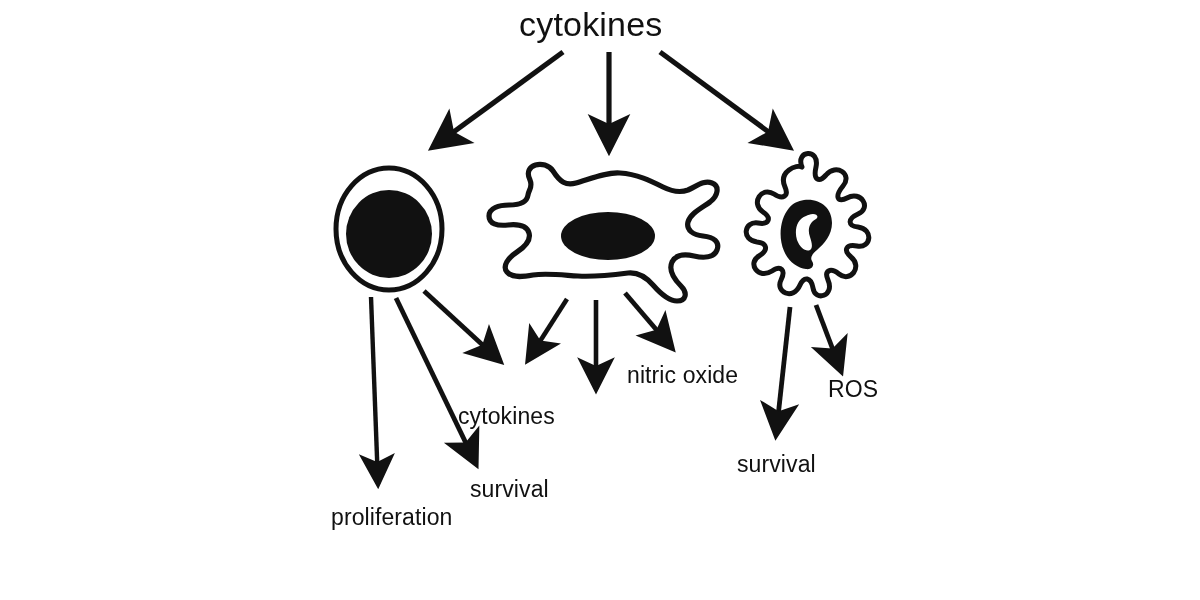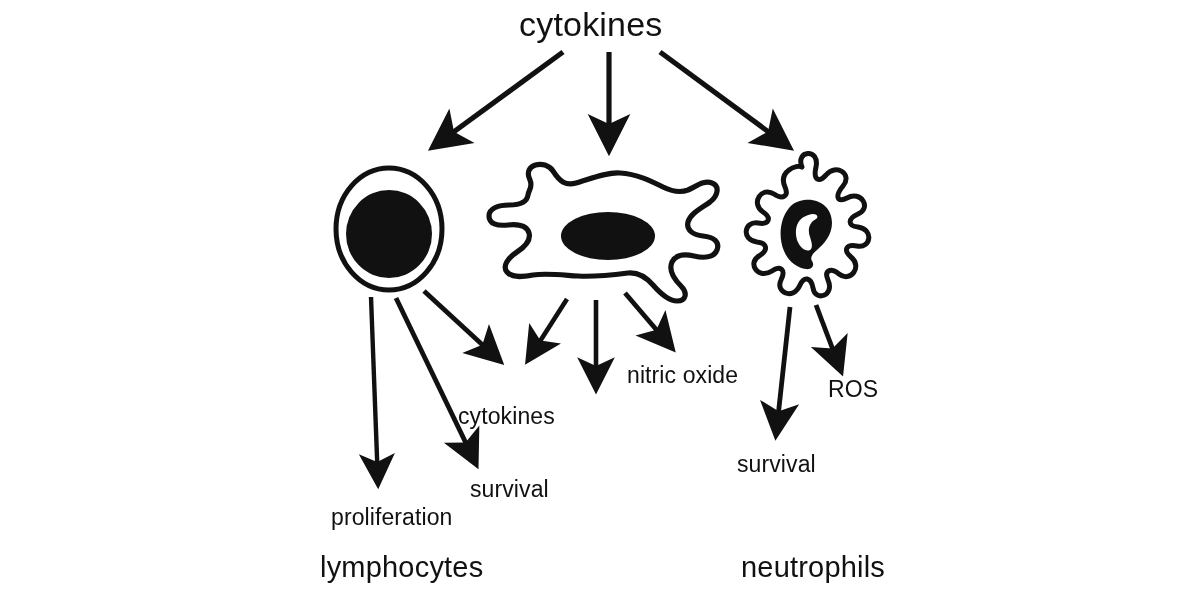--- a/index.html
+++ b/index.html
@@ -188,18 +188,16 @@
   <div class="lbl lbl-out" style="left:627px; top:364px;">nitric oxide</div>
 
   <div class="lbl lbl-out" style="left:828px; top:378px;">ROS</div>
 
   <div class="lbl lbl-out" style="left:737px; top:453px;">survival</div>
 
   <div class="lbl lbl-out" style="left:470px; top:478px;">survival</div>
 
   <div class="lbl lbl-out" style="left:331px; top:506px;text-align:right;">proliferation</div>
 
-  <div class="lbl lbl-cell" style="left:320px; top:553px;">lymphocytes</div>
-
-
-  <div class="lbl lbl-cell" style="left:741px; top:553px;">neutrophils</div>
+
+
 
 </div>
 
 </body></html>

